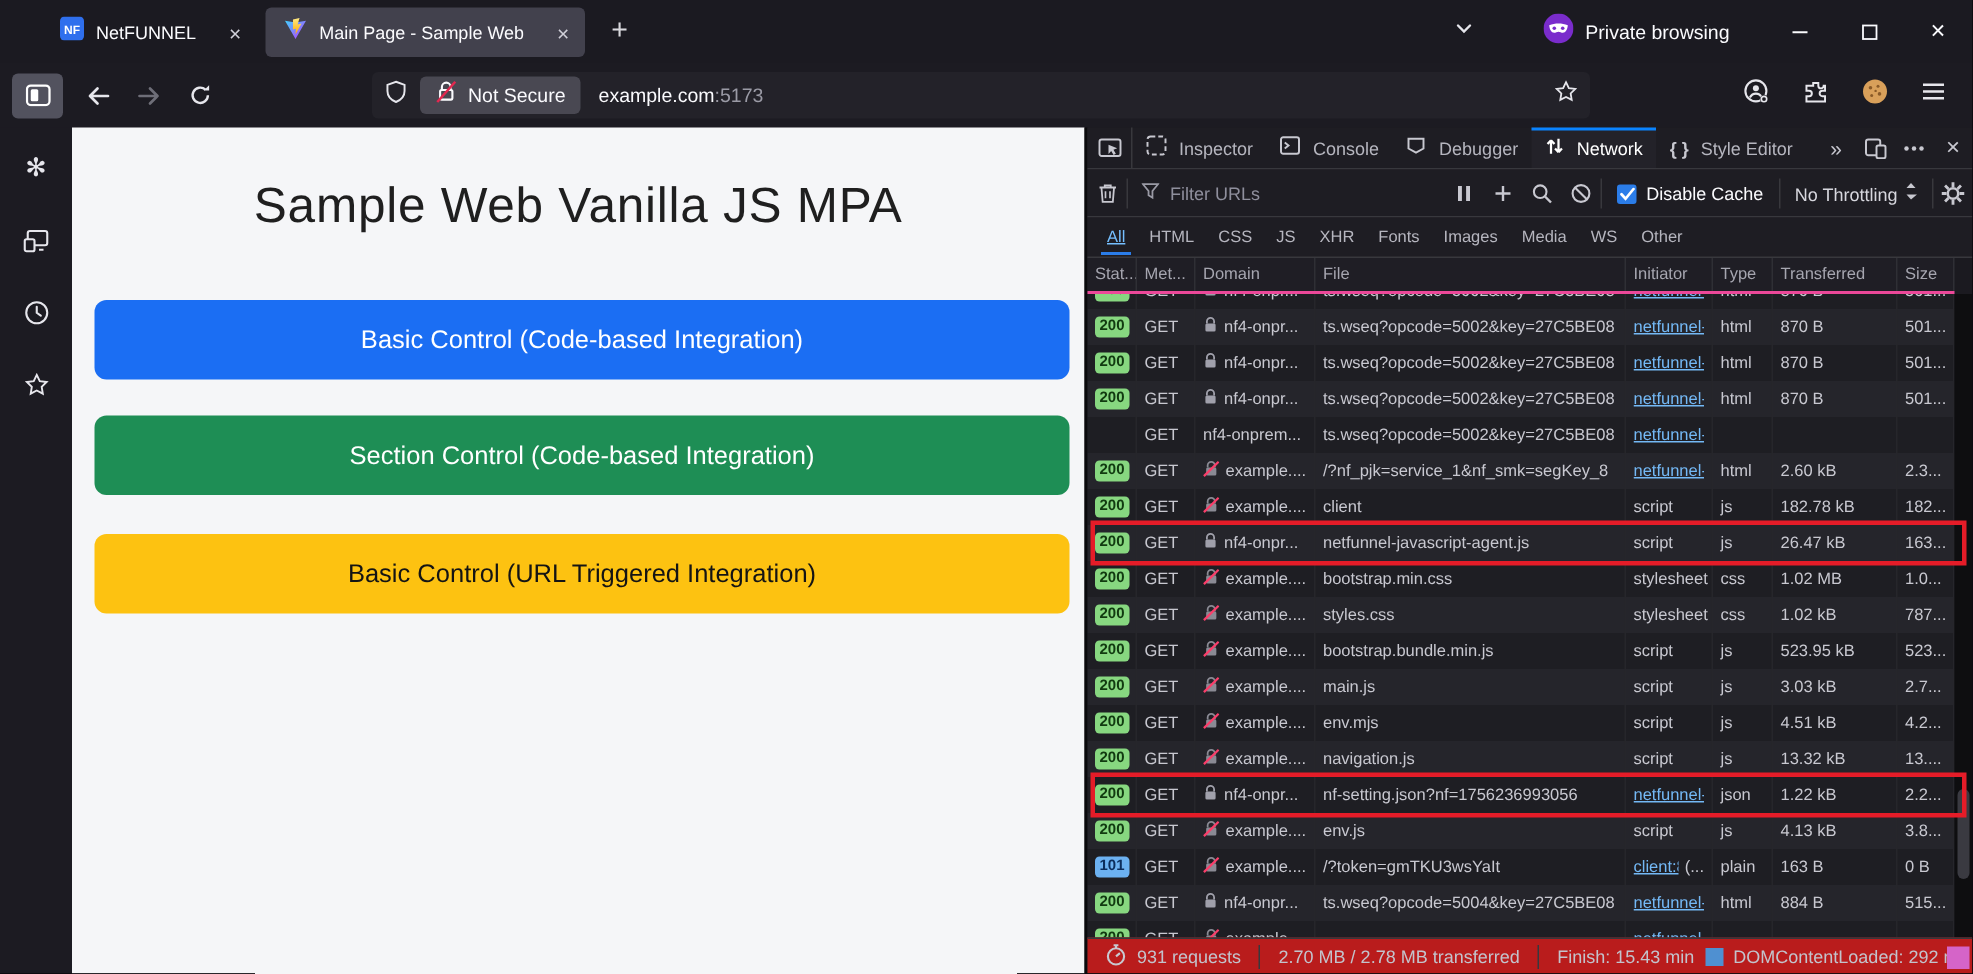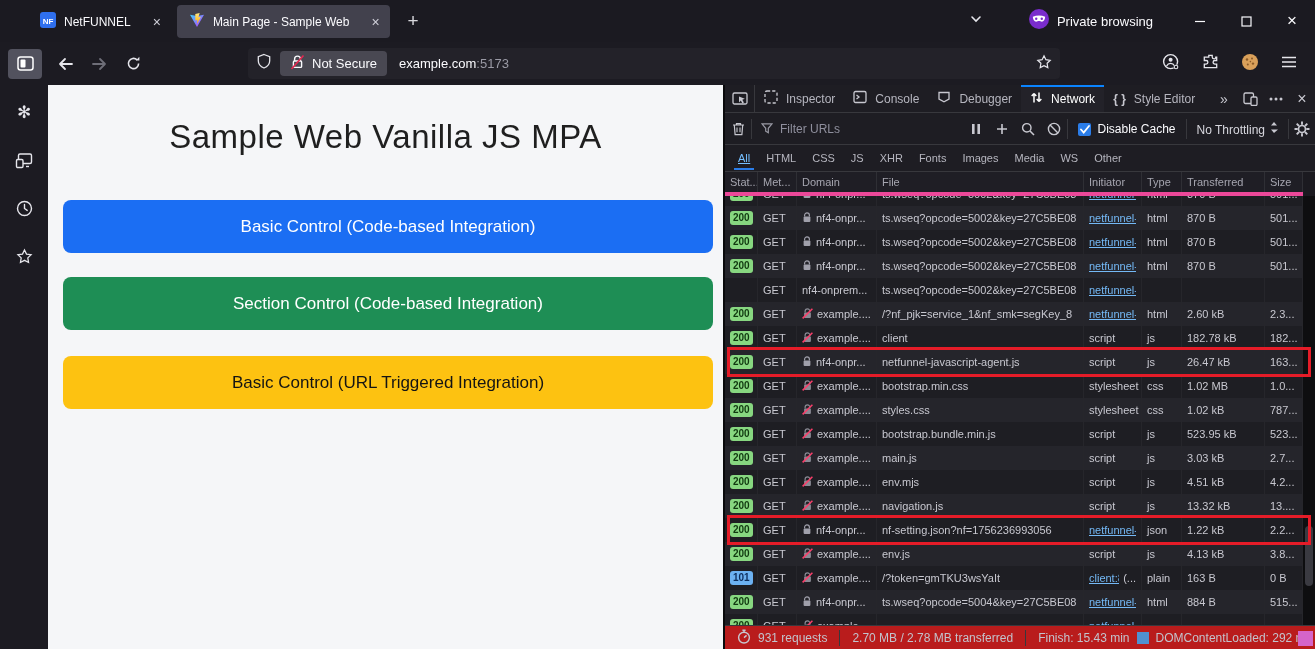--- a/index.html
+++ b/index.html
@@ -65,21 +65,21 @@
   .cache-group { display:flex; align-items:flex-end; gap:6px; padding:0 10px; white-space:nowrap; }
   .cbx { width:13px; height:13px; background:#2b7de9; border-radius:2px; display:flex; align-items:center; justify-content:center; }
   .cache-label { font-size:12px; color:#fbfbfe; }
   .throttle { display:flex; align-items:flex-end; gap:5px; padding:0 10px; white-space:nowrap; font-size:12px; color:#d7d7de; }
 
   .dt-filters { position:absolute; left:0; top:60px; width:590px; height:27px; background:#1e1d23; border-bottom:1px solid #38383d; display:flex; align-items:center; padding-left:6px; gap:2px; }
   .chip { padding:5px 7px 6px; font-size:11px; color:#b6b6bf; position:relative; }
   .chip.active { color:#75bfff;text-decoration:underline; }
   .chip.active::after { content:""; position:absolute; left:3px; right:3px; bottom:0; height:2px; background:#2b7de9; }
 
-  .dt-header { position:absolute; left:0; top:87px; width:578px; height:24px; background:#1f1e25; border-bottom:4px solid #ec4899; display:grid; grid-template-columns:33px 39px 80px 207px 58px 40px 83px 38px; }
+  .dt-header { position:absolute; left:0; top:87px; width:578px; height:24px; background:#1f1e25; border-bottom:2px solid #ec4899; display:grid; grid-template-columns:33px 39px 80px 207px 58px 40px 83px 38px; }
   .hcell { display:flex; align-items:center; padding:0 5px; color:#a6a6b0; font-size:11px; border-right:1px solid #2f2f35; overflow:hidden; white-space:nowrap; }
 
   .dt-rows-viewport { position:absolute; left:0; top:111px; width:578px; height:429px; overflow:hidden; }
   .dt-rows-inner { position:absolute; left:0; top:-14px; }
   .nrow { width:578px; height:24px; display:grid; grid-template-columns:33px 39px 80px 207px 58px 40px 83px 38px; }
   .nrow.alt0 { background:#1e1e23; } .nrow.alt1 { background:#25252b; }
   .ncell { display:flex; align-items:center; padding:0 5px; border-right:1px solid #26262b; overflow:hidden; white-space:nowrap; color:#c8c8d0; gap:4px; }
   .badge { font-size:10px; font-weight:700; border-radius:3px; padding:1px 3px; line-height:1.2; }
   .badge.ok { background:#87d780; color:#113a10; }
   .badge.info { background:#6cb1f1; color:#0c2d5c; }

